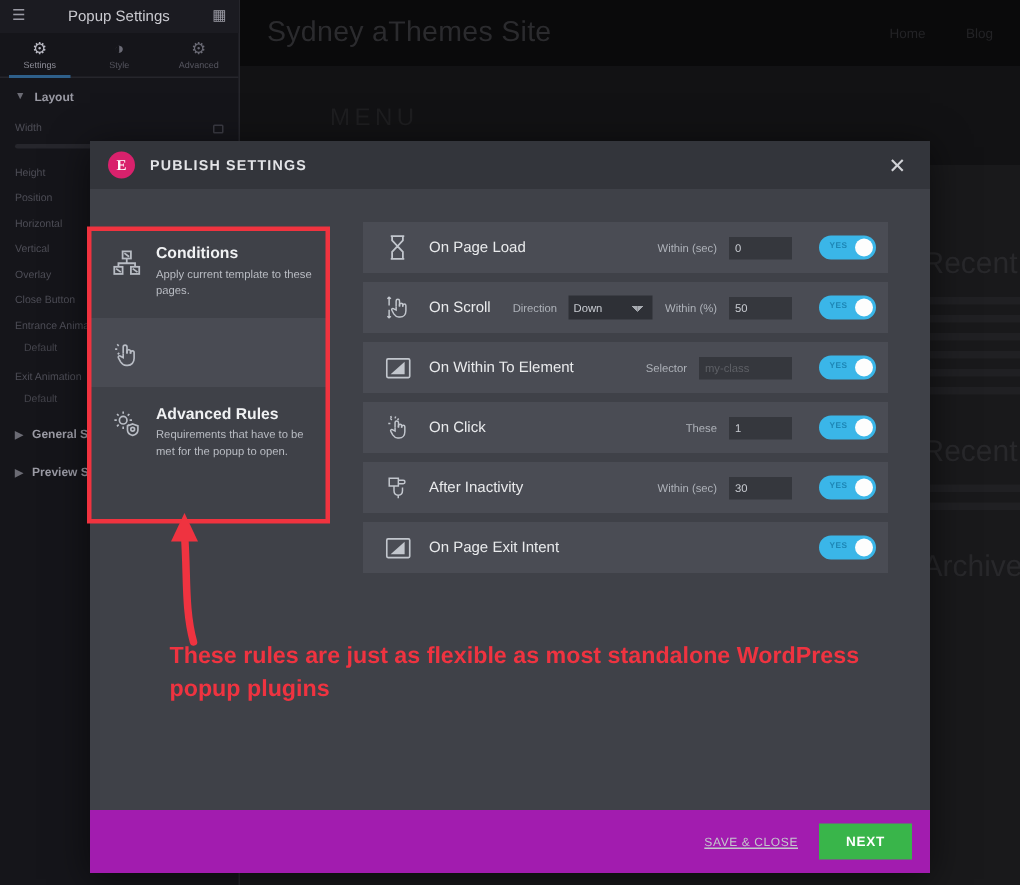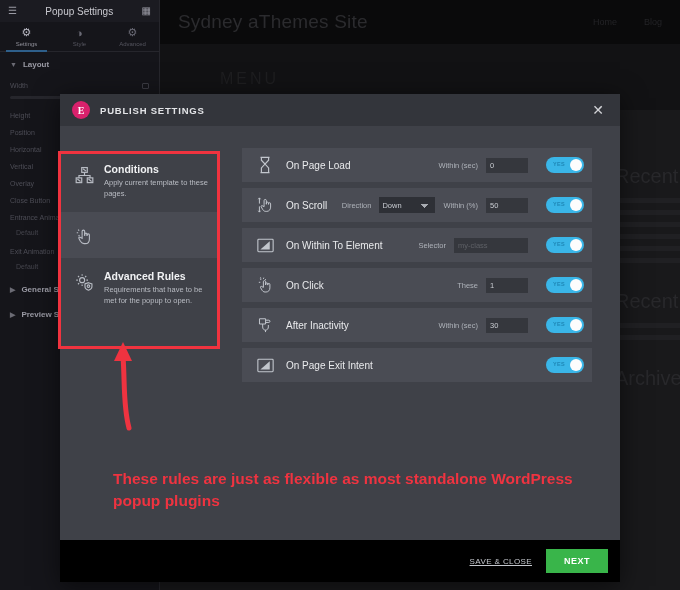--- a/index.html
+++ b/index.html
@@ -162,21 +162,21 @@
   }
   .trig-fields {
     margin-left: auto; display: flex; align-items: center; gap: 8px;
   }
   .f-label { font-size: 7.5px; color: #aeb2b9; }
   .f-input {
     width: 42px; height: 15px; background: #35373d; border: none;
     font-size: 7.5px; color: #c9ccd2; padding: 0 4px;
     font-family: "Liberation Sans", sans-serif;
   }
-  .f-input.wide { width: 74px; }
+  .f-input.wide { width: 62px; }
   .f-input::placeholder { color: #5e6066; }
   .f-select {
     width: 56px; height: 16px; background: #2e3036; border: none;
     font-size: 7.5px; color: #c9ccd2; padding: 0 3px;
     font-family: "Liberation Sans", sans-serif;
     -webkit-appearance: none; appearance: none;
     background-image: linear-gradient(45deg, transparent 50%, #a8abb1 50%),
                       linear-gradient(135deg, #a8abb1 50%, transparent 50%);
     background-position: calc(100% - 10px) 7px, calc(100% - 6px) 7px;
     background-size: 4px 4px, 4px 4px; background-repeat: no-repeat;
@@ -187,42 +187,42 @@
   }
   .toggle .knob {
     position: absolute; right: 2px; top: 2px;
     width: 12px; height: 12px; border-radius: 50%; background: #fdfdfd;
   }
   .toggle .yes {
     position: absolute; left: 7px; top: 4px;
     font-size: 5.5px; color: #1e86b5; font-weight: bold; letter-spacing: .3px;
   }
   .modal-foot {
-    height: 42px; background: #000000;
+    height: 42px; background: #a21caf;
     display: flex; align-items: center; justify-content: flex-end;
     padding: 0 12px; gap: 14px;
   }
   .save-close {
     font-size: 8px; color: #c4c7cd; text-decoration: underline;
     letter-spacing: .4px;
   }
   .next-btn {
     width: 62px; height: 24px; background: #39b54a; color: #fff;
     font-size: 9px; font-weight: bold; letter-spacing: .5px;
     display: flex; align-items: center; justify-content: center;
   }
 
   
   .hl-box {
     position: absolute; left: 58px; top: 151px; width: 162px; height: 198px;
     border: 3px solid #f0333f; pointer-events: none;
   }
   .anno-text {
     position: absolute; left: 113px; top: 427px; width: 470px;
-    font-size: 15.5px; font-weight: bold; color: #ef3340; line-height: 1.45; margin-top: 41px;
+    font-size: 15.5px; font-weight: bold; color: #ef3340; line-height: 1.45;
   }
   .arrow-svg { position: absolute; left: 95px; top: 340px; }
 </style>
 </head>
 <body>
 
 <div id="root">
 
   <div class="site">
     <div class="site-header">

